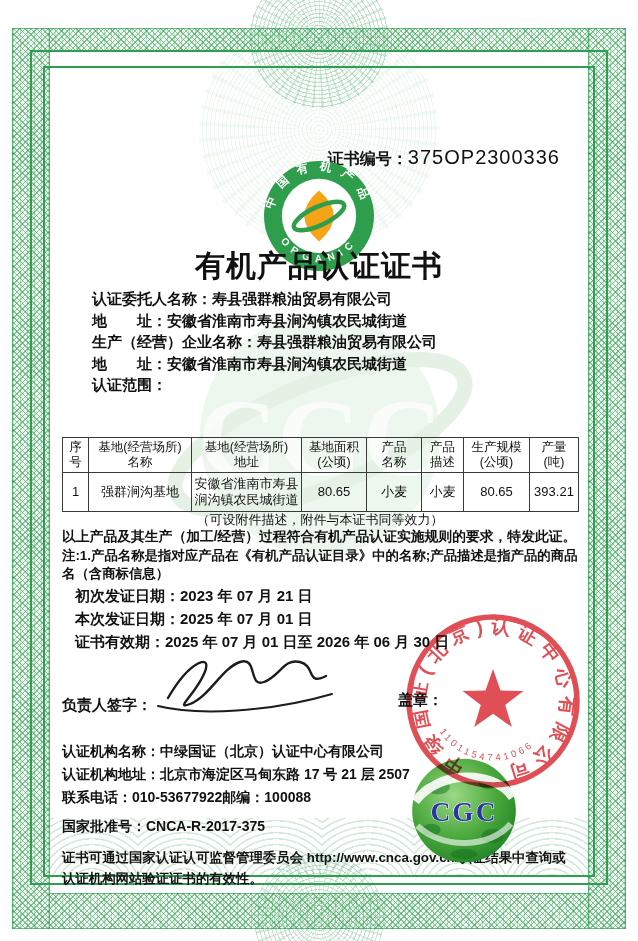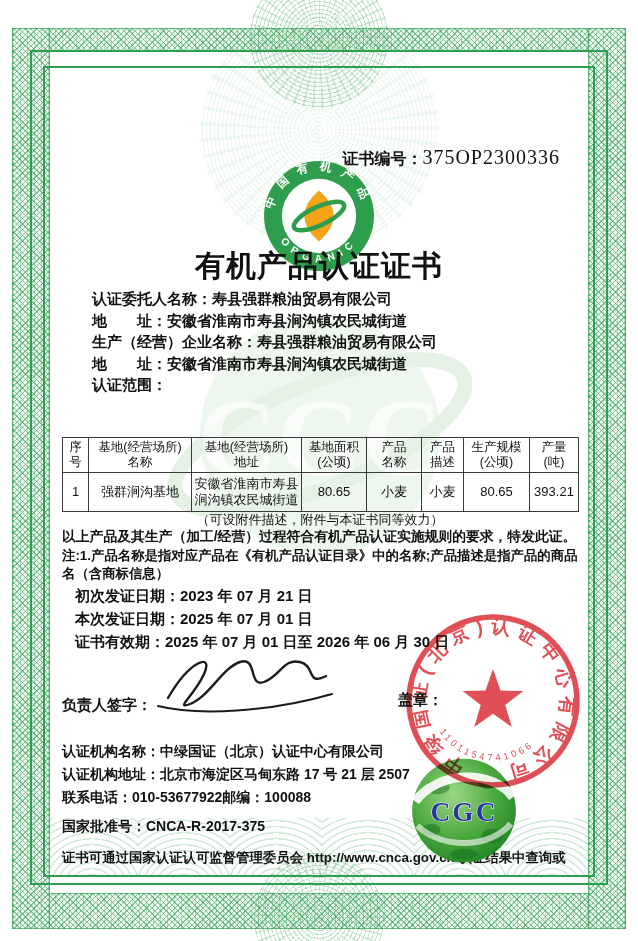--- a/index.html
+++ b/index.html
@@ -28,21 +28,21 @@
   .medallion-top-halo{left:199px;top:10px;width:240px;height:240px;opacity:.16;}
   .medallion-bottom{left:254px;bottom:-42px;width:130px;height:130px;opacity:.55;}
   .wave-strip{position:absolute;left:46px;right:46px;top:818px;height:58px;z-index:1;opacity:.5;
     background-image:repeating-radial-gradient(circle at 50% 130%, rgba(47,158,80,.45) 0 1px, transparent 2px 6px);
     background-size:92px 58px;background-repeat:repeat-x;}
   .watermark{position:absolute;left:150px;top:265px;z-index:1;opacity:.13;}
 
   
   .certno{position:absolute;top:146px;right:78px;z-index:3;white-space:nowrap;}
   .certno .lbl{font-weight:bold;font-size:16px;}
-  .certno .num{font-family:Liberation Serif, serif;font-size:20px;letter-spacing:1px;}
+  .certno .num{font-family:Liberation Sans, sans-serif;font-size:20px;letter-spacing:1px;}
   .org-logo{position:absolute;left:263px;top:160px;z-index:3;}
   .doc-title{position:absolute;left:0;top:246px;width:100%;text-align:center;z-index:3;
     font-size:30px;font-weight:bold;letter-spacing:1px;}
 
   
   .fields{position:absolute;left:75px;top:288px;width:505px;z-index:3;
     font-size:15px;line-height:21.5px;font-weight:bold;margin-left:17px;}
   .fields .kai{font-weight:normal;font-family:"Liberation Serif","DejaVu Serif",serif;}
   .fields .code{font-weight:bold;}
 
@@ -228,15 +228,16 @@
     <ellipse cx="28" cy="76" rx="9" ry="6" fill="#0f6b1a" opacity=".45"></ellipse>
     <ellipse cx="88" cy="82" rx="11" ry="7" fill="#0f6b1a" opacity=".45"></ellipse>
     <ellipse cx="60" cy="100" rx="13" ry="5" fill="#0f6b1a" opacity=".45"></ellipse>
     <path d="M12,48 C34,18 88,16 108,44" fill="none" stroke="#ffffff" stroke-width="9" opacity=".9"></path>
     <path d="M14,72 C40,96 86,94 106,70" fill="none" stroke="#ffffff" stroke-width="6" opacity=".6"></path>
     <text x="60" y="67" text-anchor="middle" font-size="27" font-weight="bold" letter-spacing="2" fill="#28379e" stroke="#ffffff" stroke-width="1" paint-order="stroke" font-family="Liberation Serif, serif">CGC</text>
   </svg>
 
   <div class="footer">
     <div>证书可通过国家认证认可监督管理委员会 http://www.cnca.gov.cn/认证结果中查询或</div>
+    <div>认证机构网站验证证书的有效性。</div>
   </div>
 
 </div>
 
 </body></html>

